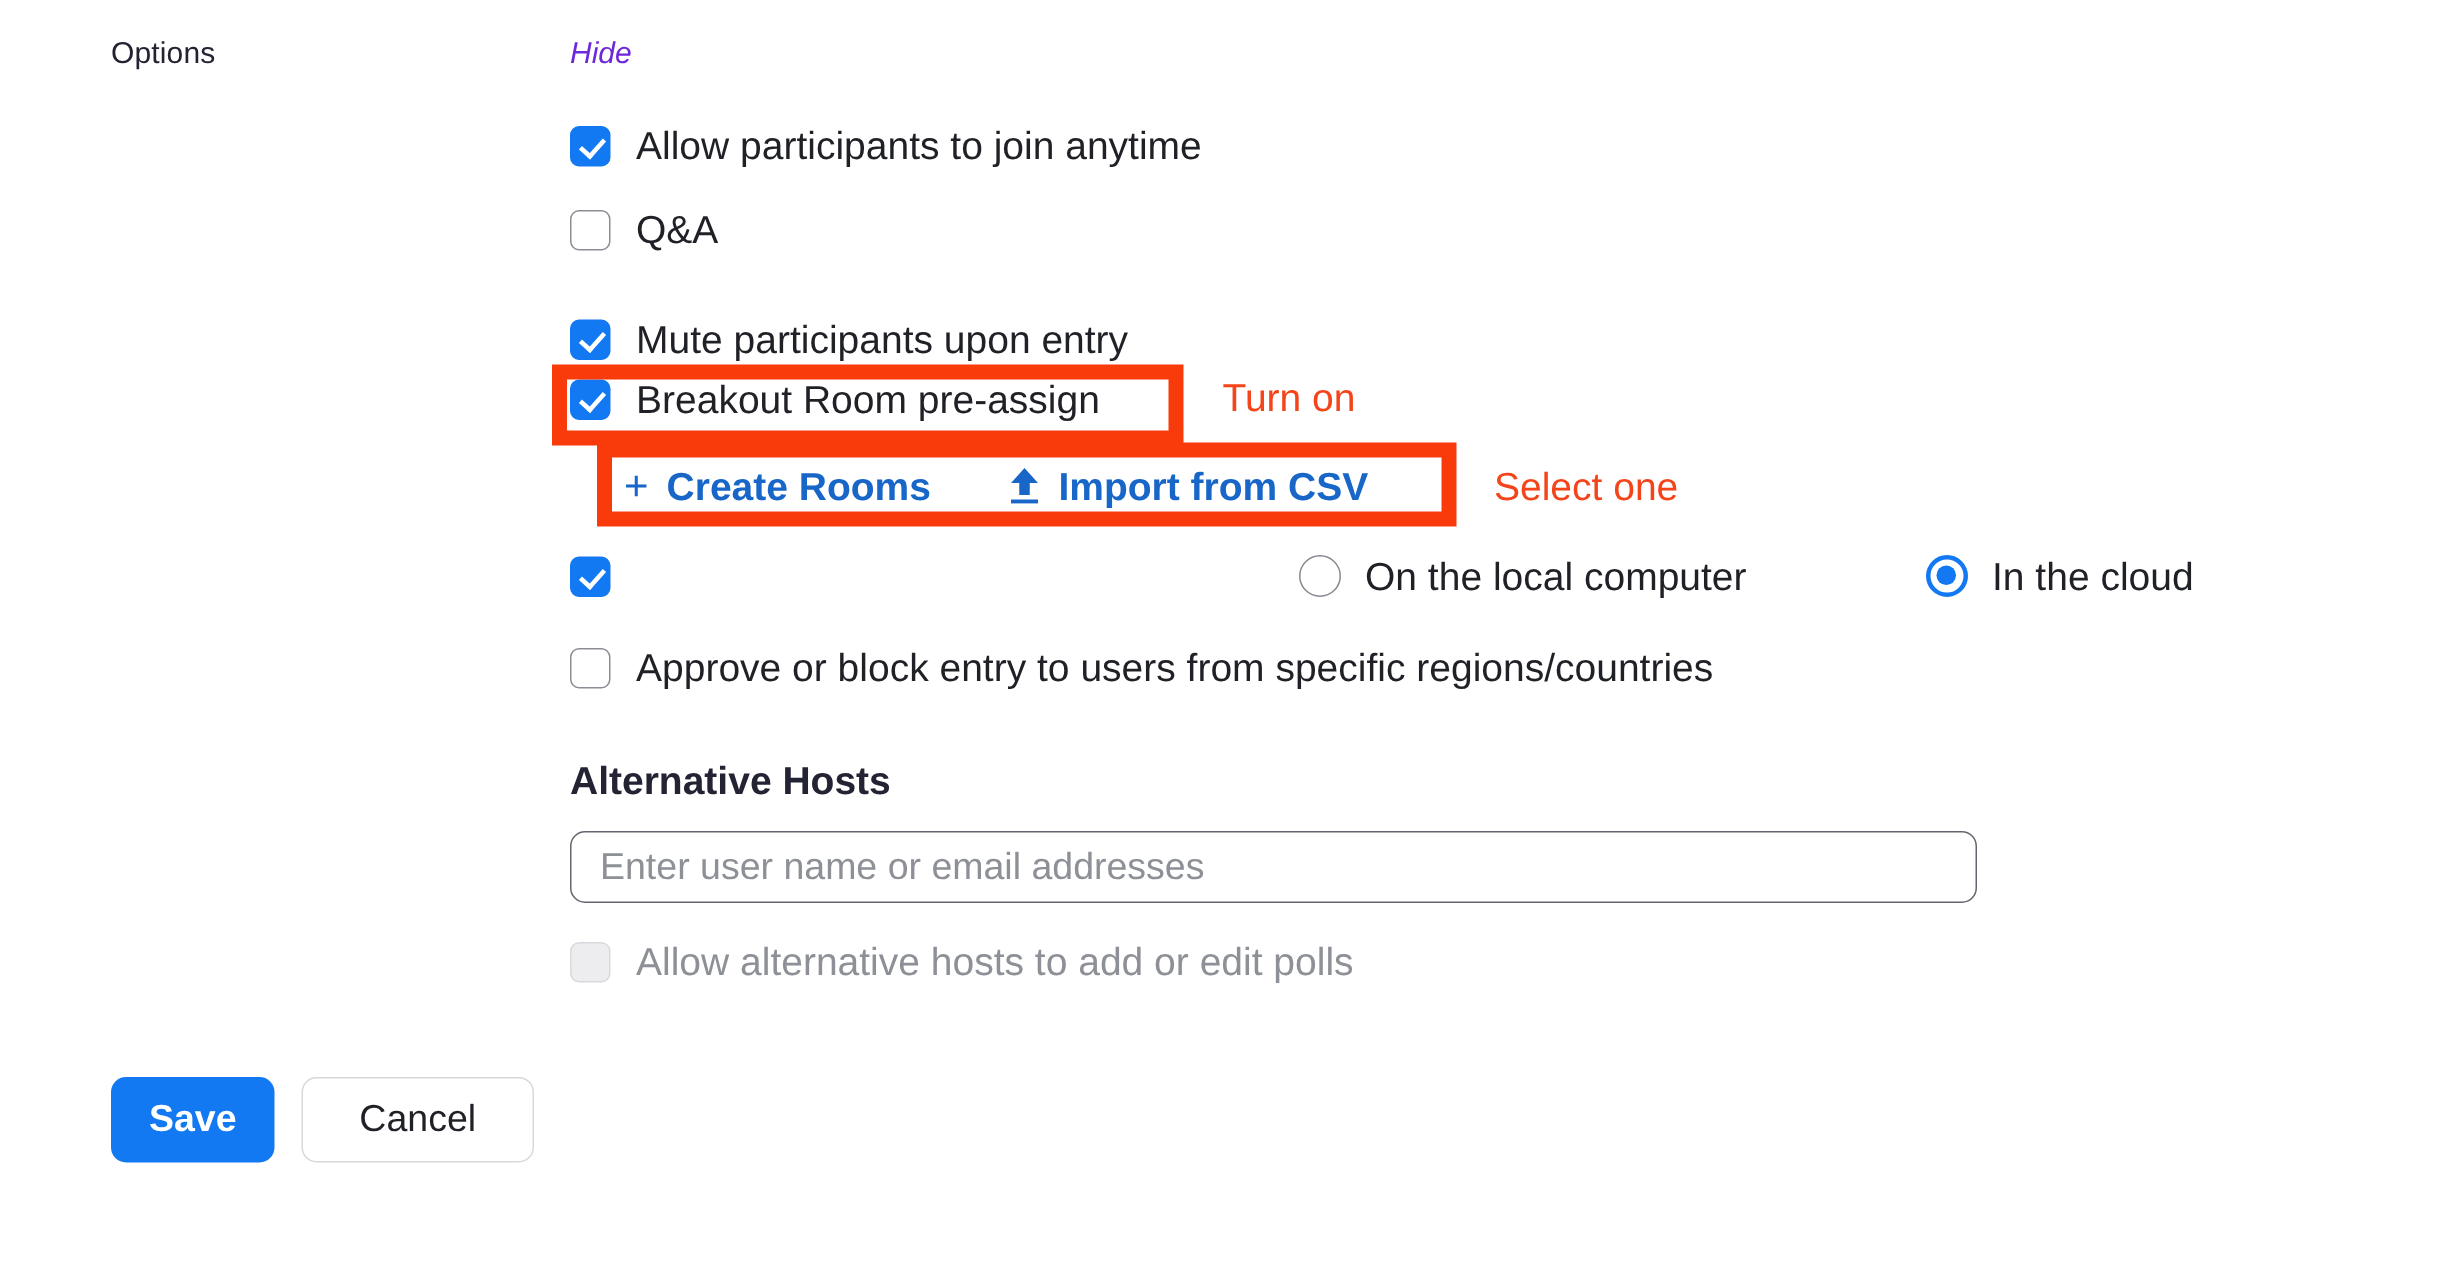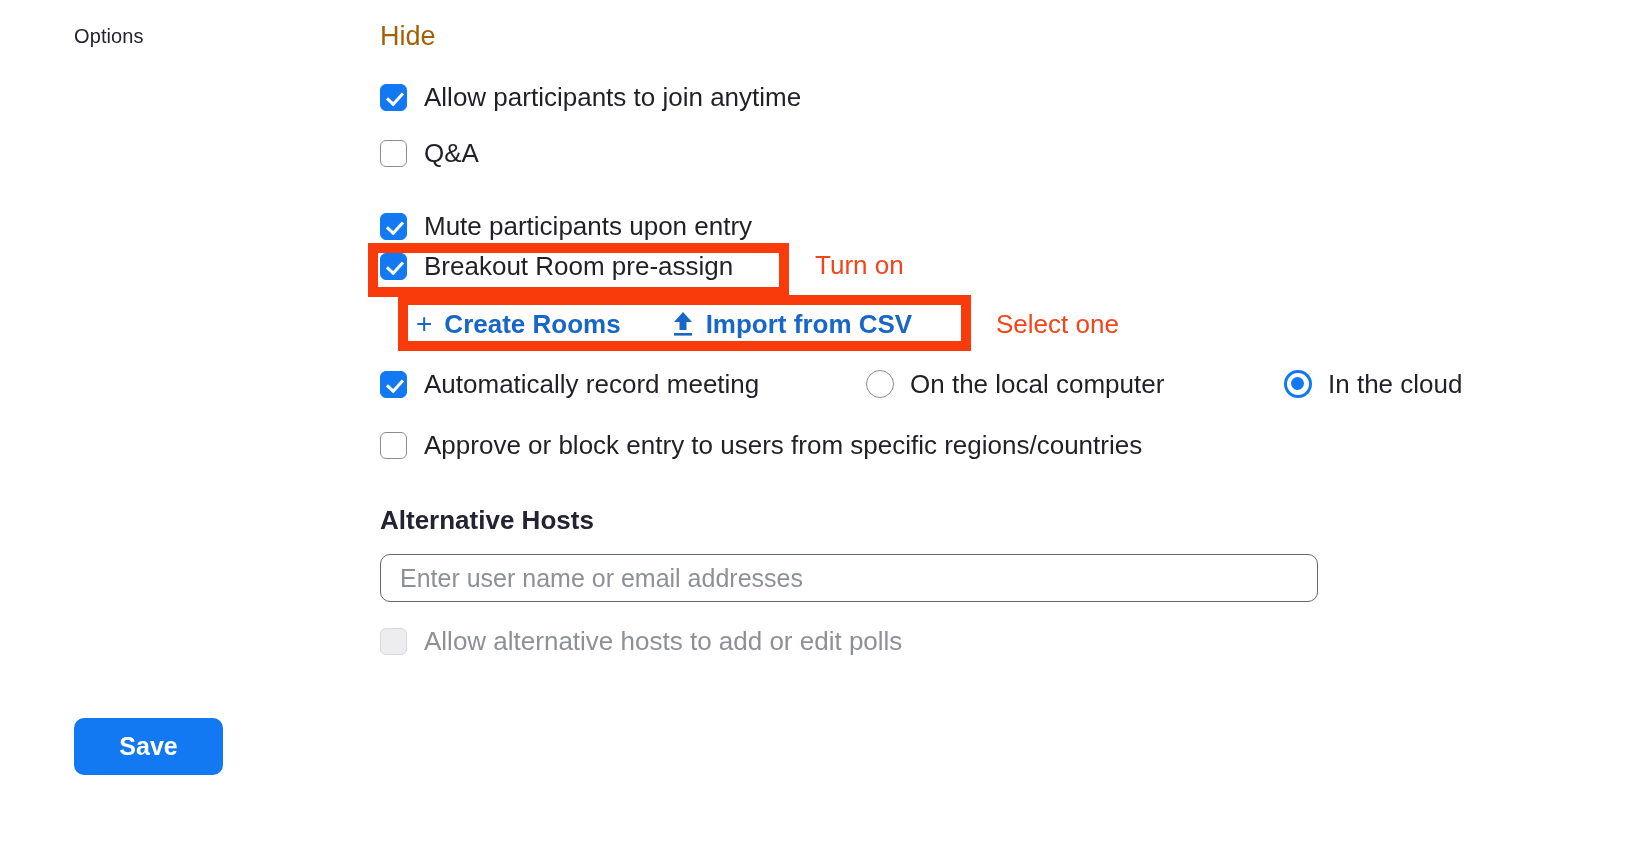--- a/index.html
+++ b/index.html
@@ -39,24 +39,25 @@
     position: absolute;
     left: 380px;
     top: 0;
     width: 1250px;
   }
 
   .hide-link {
     position: absolute;
     left: 0;
     top: 20px;
-    font-size: 27px;
+    font-size: 20px;
     line-height: 33px;
-    color: #a16207;
-    cursor: pointer;
+    color: #6d28d9;
+    cursor: pointer;
+    font-style: italic;
   }
 
   
   .row {
     position: absolute;
     left: 0;
     display: flex;
     align-items: center;
     height: 30px;
   }
@@ -218,21 +219,21 @@
     height: 57px;
     cursor: pointer;
     display: flex;
     align-items: center;
     justify-content: center;
   }
   .btn-primary {
     background: #1379f2;
     color: #ffffff;
     border: none;
-    width: 149px;
+    width: 109px;
     font-weight: bold;
   }
   .btn-secondary {
     background: #ffffff;
     color: #1f2126;
     border: 1.4px solid #d6d8dc;
     width: 155px;
     margin-left: 18px;
   }
 
@@ -299,21 +300,20 @@
             <path d="M12 1 L21 11 L15.5 11 L15.5 19 L8.5 19 L8.5 11 L3 11 Z" fill="#1766c8"></path>
             <rect x="3" y="22" width="18" height="2.6" fill="#1766c8"></rect>
           </svg>
         </span>
         <span>Import from CSV</span>
       </span>
     </div>
 
     <div class="row" style="top:369px">
       <span class="cbx checked"></span>
-      <span class="row-label">Automatically record meeting</span>
     </div>
 
     <div class="radio-wrap" style="left:486px; top:369px; height:30px;">
       <span class="radio"></span>
       <span class="radio-label">On the local computer</span>
     </div>
 
     <div class="radio-wrap" style="left:904px; top:369px; height:30px;">
       <span class="radio selected"></span>
       <span class="radio-label">In the cloud</span>
@@ -329,20 +329,21 @@
 
     <div class="row" style="top:626px">
       <span class="cbx disabled"></span>
       <span class="row-label muted">Allow alternative hosts to add or edit polls</span>
     </div>
 
   </div>
 
   <div class="footer">
     <button class="btn btn-primary">Save</button>
+    <button class="btn btn-secondary">Cancel</button>
   </div>
 
   <div class="hl" id="hl-breakout"></div>
   <div class="hl" id="hl-subactions"></div>
   <div class="annot" id="annot-turn-on">Turn on</div>
   <div class="annot" id="annot-select-one">Select one</div>
 
 </div>
 
 </body></html>

